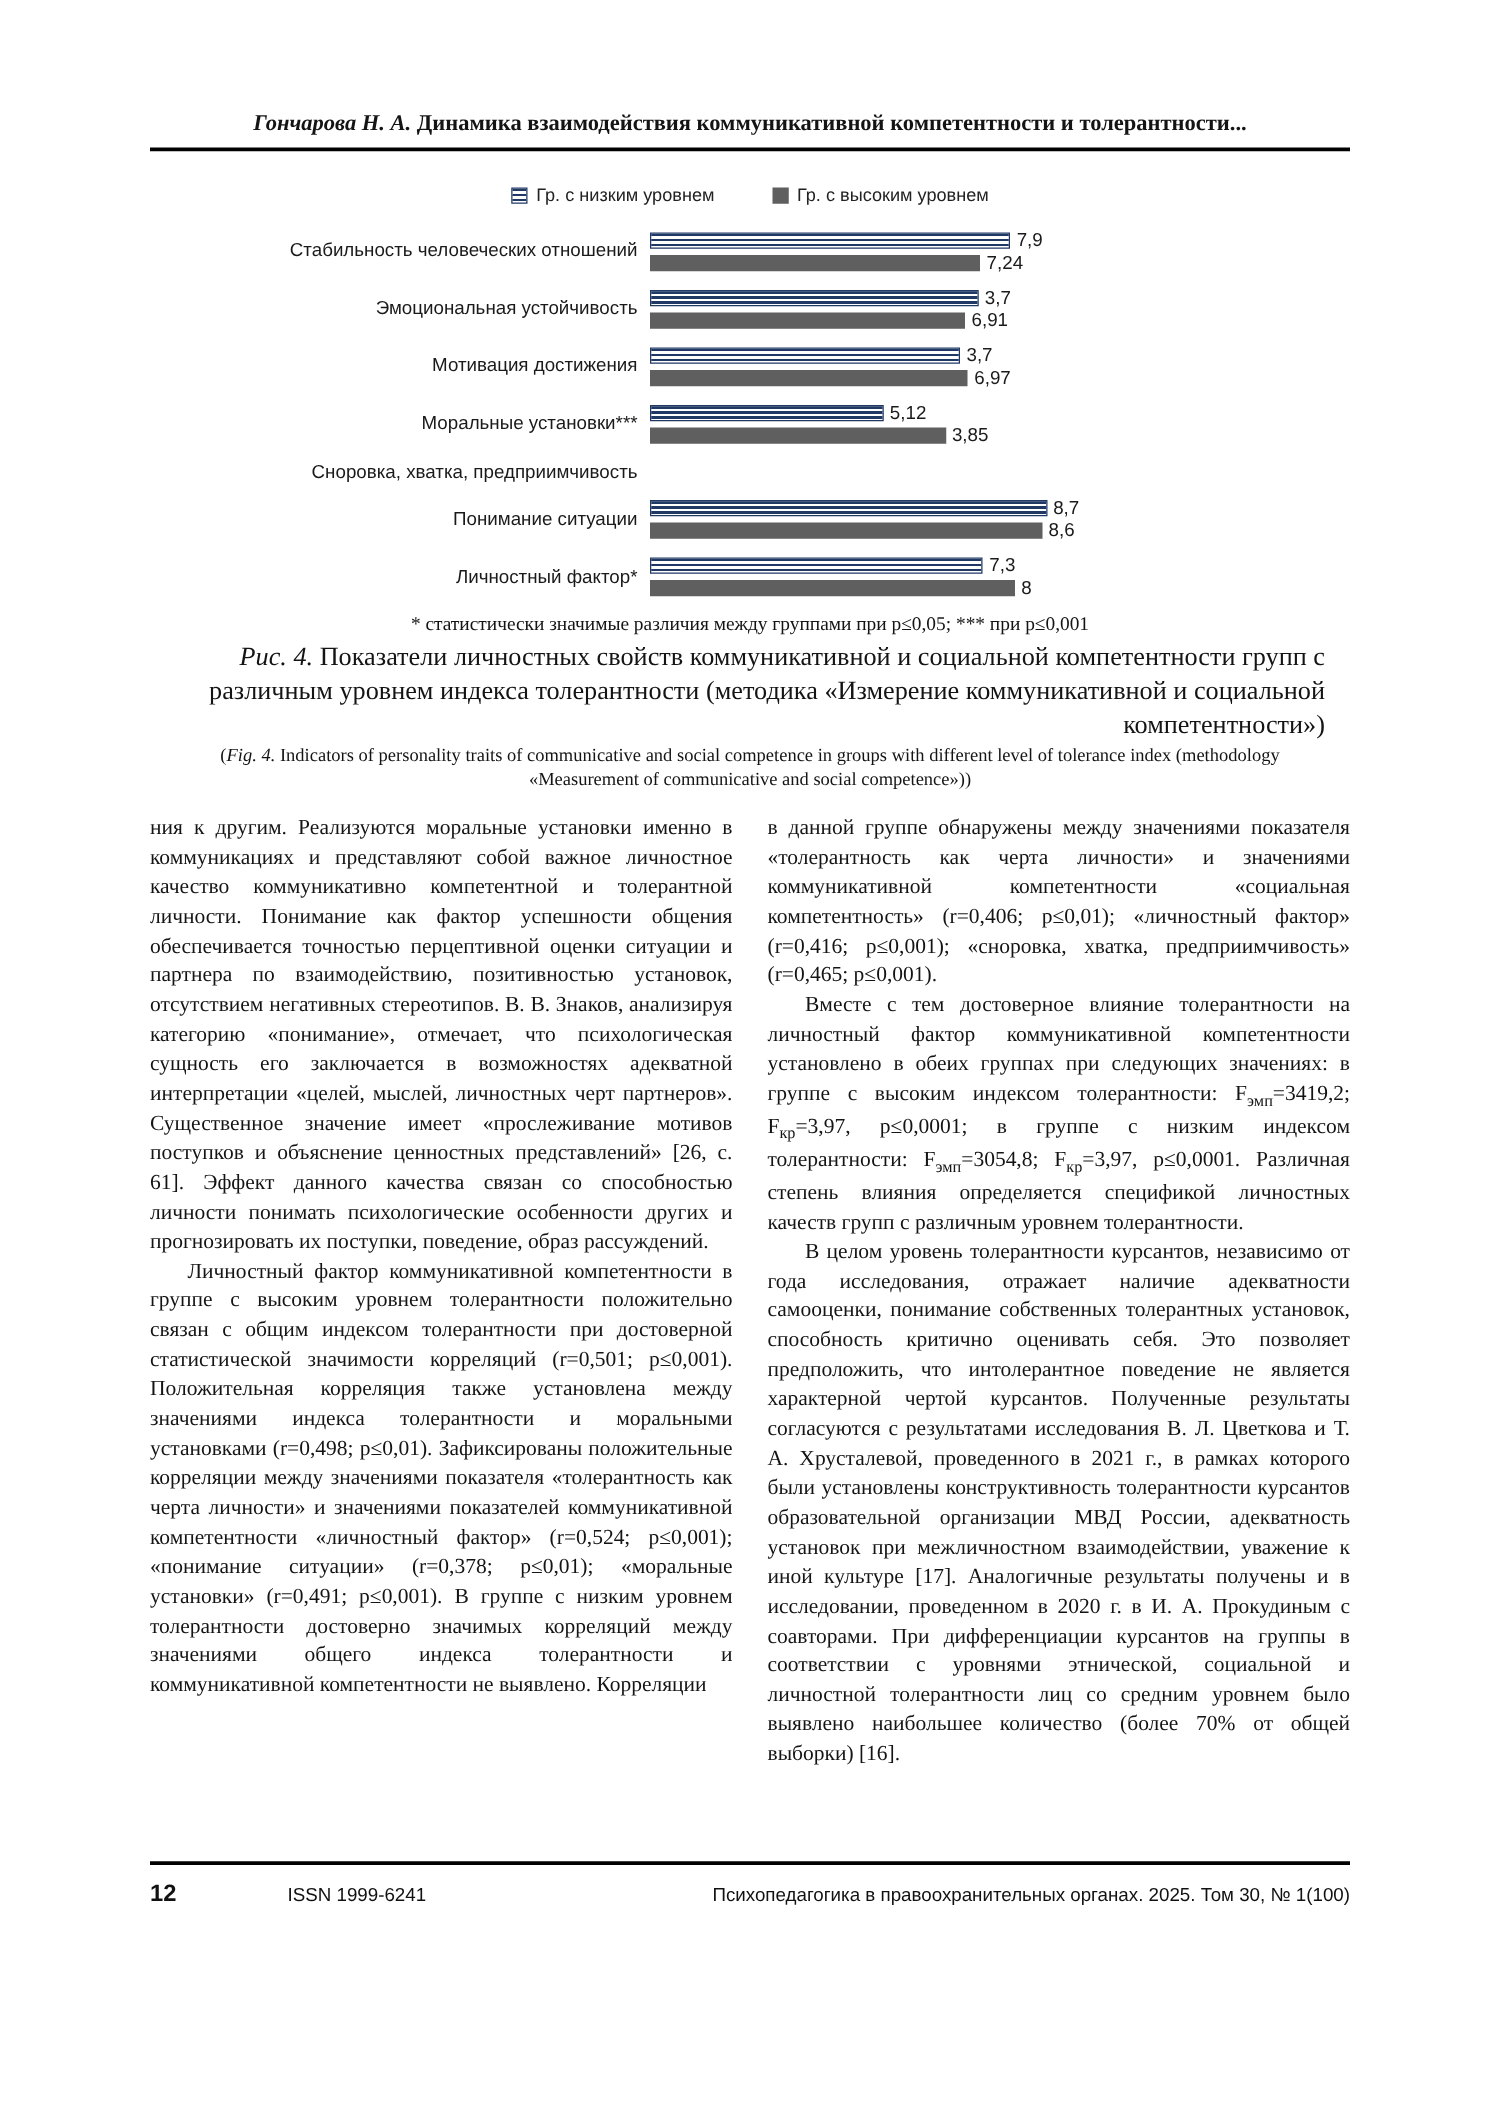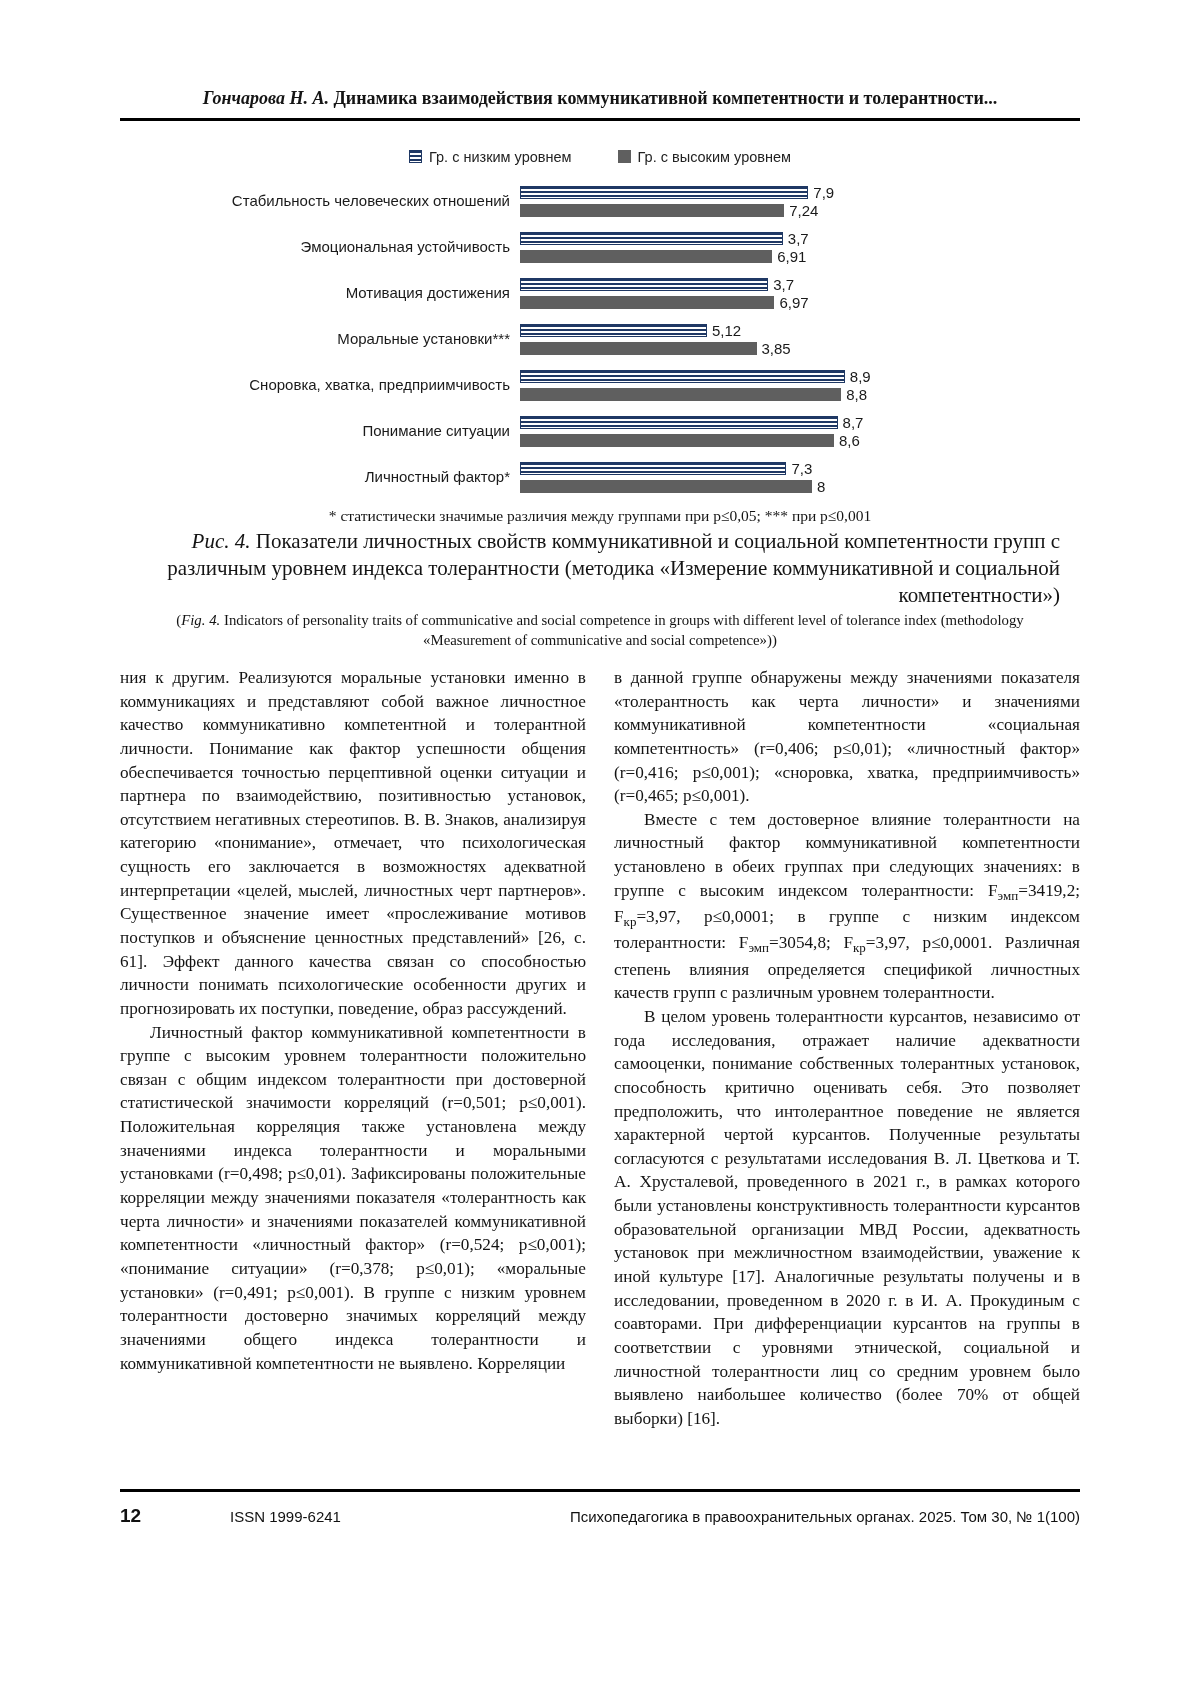--- a/index.html
+++ b/index.html
@@ -120,30 +120,20 @@
               <span class="value-label">5,12</span>
             </div>
             <div class="bar-line">
               <div class="bar high" style="width: 64.8%;"></div>
               <span class="value-label">3,85</span>
             </div>
           </div>
         </div>
         <div class="chart-row">
           <div class="cat-label">Сноровка, хватка, предприимчивость</div>
-          <div class="bars">
-            <div class="bar-line">
-              <div class="bar low" style="width: 89%;"></div>
-              <span class="value-label">8,9</span>
-            </div>
-            <div class="bar-line">
-              <div class="bar high" style="width: 88%;"></div>
-              <span class="value-label">8,8</span>
-            </div>
-          </div>
         </div>
         <div class="chart-row">
           <div class="cat-label">Понимание ситуации</div>
           <div class="bars">
             <div class="bar-line">
               <div class="bar low" style="width: 87%;"></div>
               <span class="value-label">8,7</span>
             </div>
             <div class="bar-line">
               <div class="bar high" style="width: 86%;"></div>

